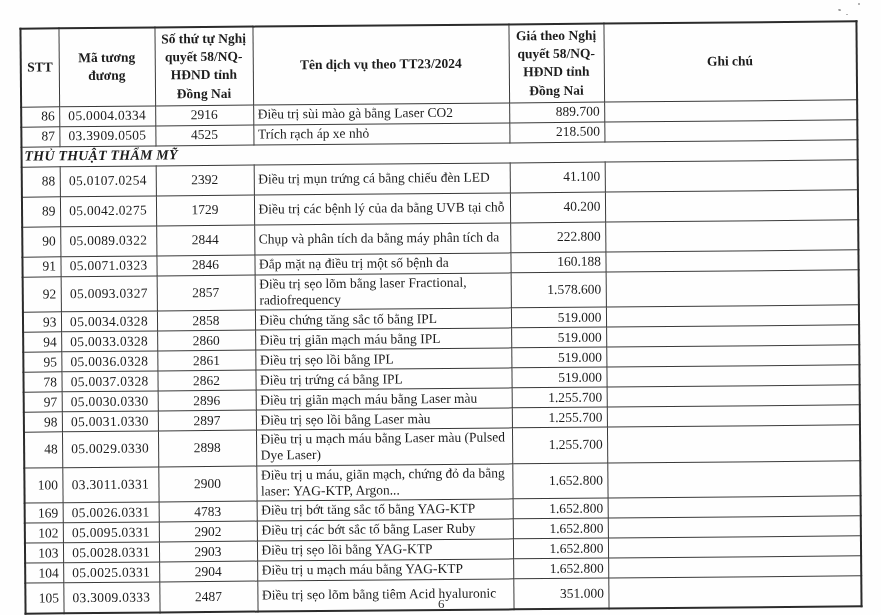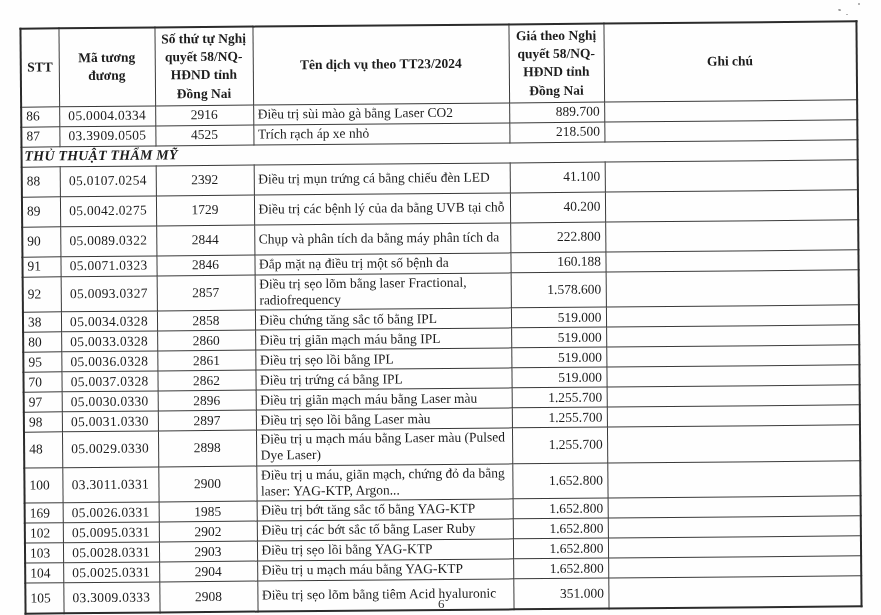--- a/index.html
+++ b/index.html
@@ -33,21 +33,21 @@
   }
   tr.r-single td{height:17px;}
   tr.r-tall td{height:27px;}
   tr.r-section td{
     height:17px;
     font-weight:bold;font-style:italic;
     font-size:14px;
     text-align:left;padding-left:2px;
     letter-spacing:0.2px;
   }
-  td.c-stt{text-align:left;margin-left:36px;}
+  td.c-stt{text-align:right;margin-left:36px;}
   td.c-code{text-align:center;letter-spacing:0.3px;}
   td.c-seq{text-align:center;}
   td.c-service{text-align:left;padding-left:5px;line-height:1.2;}
   td.c-price{text-align:right;padding-right:3px;}
   td.c-note{}
   .page-number{
     position:absolute;left:438px;top:596px;
     font-size:13px;color:#333;
   }
   .speck{position:absolute;background:#9a9a9a;border-radius:50%;}
@@ -139,45 +139,45 @@
           </tr>
           <tr class="r-tall">
             <td class="c-stt">92</td>
             <td class="c-code">05.0093.0327</td>
             <td class="c-seq">2857</td>
             <td class="c-service">Điều trị sẹo lõm bằng laser Fractional, radiofrequency</td>
             <td class="c-price">1.578.600</td>
             <td class="c-note"></td>
           </tr>
           <tr class="r-single">
-            <td class="c-stt">38</td>
+            <td class="c-stt">93</td>
             <td class="c-code">05.0034.0328</td>
             <td class="c-seq">2858</td>
             <td class="c-service">Điều chứng tăng sắc tố bằng IPL</td>
             <td class="c-price">519.000</td>
             <td class="c-note"></td>
           </tr>
           <tr class="r-single">
-            <td class="c-stt">80</td>
+            <td class="c-stt">94</td>
             <td class="c-code">05.0033.0328</td>
             <td class="c-seq">2860</td>
             <td class="c-service">Điều trị giãn mạch máu bằng IPL</td>
             <td class="c-price">519.000</td>
             <td class="c-note"></td>
           </tr>
           <tr class="r-single">
             <td class="c-stt">95</td>
             <td class="c-code">05.0036.0328</td>
             <td class="c-seq">2861</td>
             <td class="c-service">Điều trị sẹo lồi bằng IPL</td>
             <td class="c-price">519.000</td>
             <td class="c-note"></td>
           </tr>
           <tr class="r-single">
-            <td class="c-stt">70</td>
+            <td class="c-stt">78</td>
             <td class="c-code">05.0037.0328</td>
             <td class="c-seq">2862</td>
             <td class="c-service">Điều trị trứng cá bằng IPL</td>
             <td class="c-price">519.000</td>
             <td class="c-note"></td>
           </tr>
           <tr class="r-single">
             <td class="c-stt">97</td>
             <td class="c-code">05.0030.0330</td>
             <td class="c-seq">2896</td>
@@ -205,21 +205,21 @@
             <td class="c-stt">100</td>
             <td class="c-code">03.3011.0331</td>
             <td class="c-seq">2900</td>
             <td class="c-service">Điều trị u máu, giãn mạch, chứng đỏ da bằng laser: YAG-KTP, Argon...</td>
             <td class="c-price">1.652.800</td>
             <td class="c-note"></td>
           </tr>
           <tr class="r-single">
             <td class="c-stt">169</td>
             <td class="c-code">05.0026.0331</td>
-            <td class="c-seq">1985</td>
+            <td class="c-seq">4783</td>
             <td class="c-service">Điều trị bớt tăng sắc tố bằng YAG-KTP</td>
             <td class="c-price">1.652.800</td>
             <td class="c-note"></td>
           </tr>
           <tr class="r-single">
             <td class="c-stt">102</td>
             <td class="c-code">05.0095.0331</td>
             <td class="c-seq">2902</td>
             <td class="c-service">Điều trị các bớt sắc tố bằng Laser Ruby</td>
             <td class="c-price">1.652.800</td>
@@ -237,21 +237,21 @@
             <td class="c-stt">104</td>
             <td class="c-code">05.0025.0331</td>
             <td class="c-seq">2904</td>
             <td class="c-service">Điều trị u mạch máu bằng YAG-KTP</td>
             <td class="c-price">1.652.800</td>
             <td class="c-note"></td>
           </tr>
           <tr class="r-tall">
             <td class="c-stt">105</td>
             <td class="c-code">03.3009.0333</td>
-            <td class="c-seq">2908</td>
+            <td class="c-seq">2487</td>
             <td class="c-service">Điều trị sẹo lõm bằng tiêm Acid hyaluronic</td>
             <td class="c-price">351.000</td>
             <td class="c-note"></td>
           </tr>
         </tbody>
     </table>
   </div>
   <div class="page-number">6</div>
   <div class="speck s1"></div>
   <div class="speck s2"></div>

